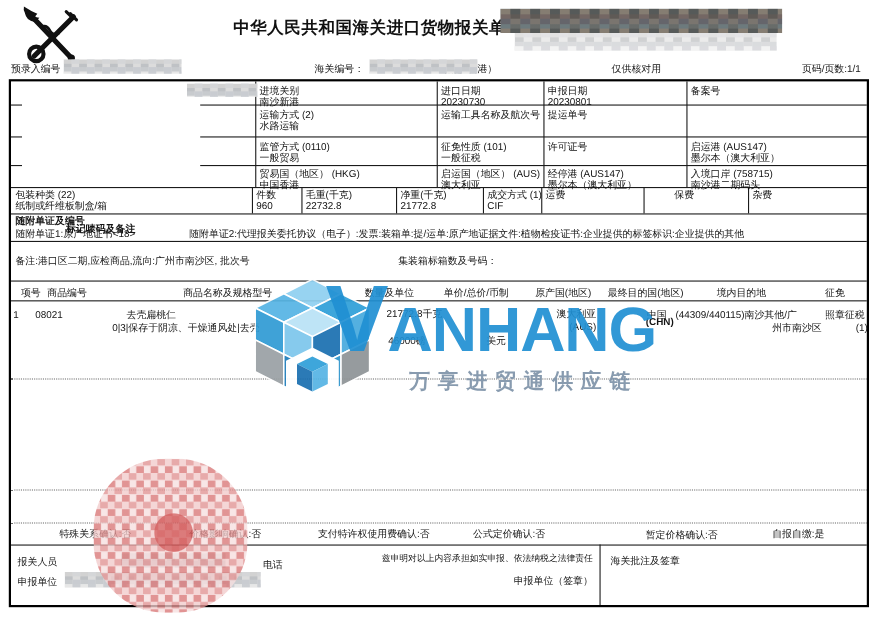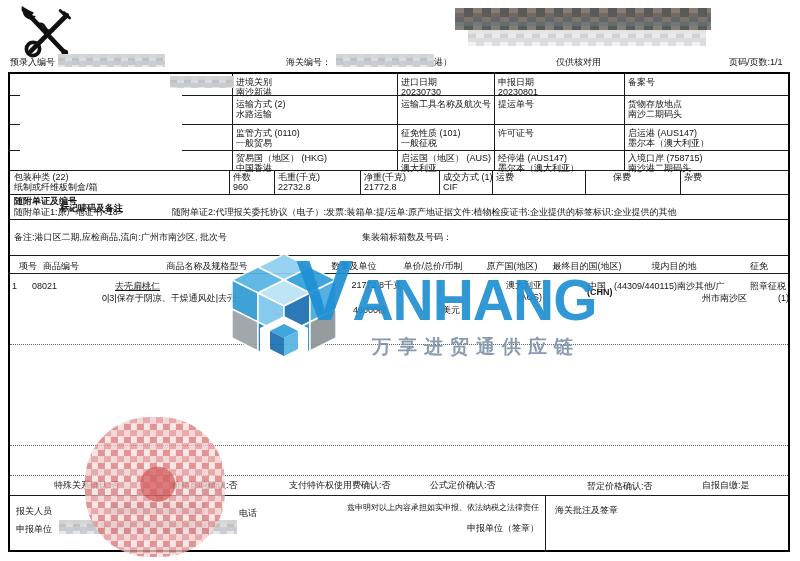--- a/index.html
+++ b/index.html
@@ -59,20 +59,21 @@
     <g stroke="#111" stroke-width="3" stroke-linecap="round">
       <line x1="49" y1="9" x2="55" y2="15"></line>
       <line x1="45" y1="7" x2="50" y2="12"></line>
     </g>
     <path d="M13 14 Q2 10 4 2 Q12 7 17 9 Z" fill="#111"></path>
     <path d="M15 17 Q6 16 5 8 Q13 12 19 13 Z" fill="#111"></path>
     <path d="M20 22 q6 -3 9 3 t9 3" stroke="#111" stroke-width="2.5" fill="none"></path>
     <circle cx="50" cy="52" r="3.5" fill="#111"></circle>
   </svg>
 
+  <div id="title">中华人民共和国海关进口货物报关单</div>
 
   <div class="pix-dark" style="left:455px;top:8px;width:256px;height:22px;"></div>
   <div class="pix-light" style="left:468px;top:30px;width:238px;height:16px;"></div>
 
   <div class="c" style="left:10px;top:57px;">预录入编号：</div>
   <div class="pix-grey" style="left:58px;top:54px;width:107px;height:13px;"></div>
   <div class="c" style="left:286px;top:57px;">海关编号：</div>
   <div class="pix-grey" style="left:336px;top:54px;width:98px;height:13px;"></div>
   <div class="c" style="left:398px;top:57px;">（南沙新港）</div>
   <div class="c" style="left:556px;top:57px;">仅供核对用</div>
@@ -133,24 +134,20 @@
       <div class="val">水路运输</div>
     </div>
     <div class="cell" style="left:391px;top:25px;width:92px;">
       <div class="lab">运输工具名称及航次号</div>
       <div class="val"></div>
     </div>
     <div class="cell" style="left:488px;top:25px;width:122px;">
       <div class="lab">提运单号</div>
       <div class="val"></div>
     </div>
-    <div class="cell" style="left:618px;top:25px;width:156px;">
-      <div class="lab">货物存放地点</div>
-      <div class="val">南沙二期码头</div>
-    </div>
 
     <div class="cell" style="left:226px;top:54px;width:155px;">
       <div class="lab">监管方式 (0110)</div>
       <div class="val">一般贸易</div>
     </div>
     <div class="cell" style="left:391px;top:54px;width:92px;">
       <div class="lab">征免性质 (101)</div>
       <div class="val">一般征税</div>
     </div>
     <div class="cell" style="left:488px;top:54px;width:122px;">
@@ -225,21 +222,21 @@
     <div class="c ctr" style="left:92px;top:187px;width:210px;">商品名称及规格型号</div>
     <div class="c ctr" style="left:294px;top:187px;width:100px;">数量及单位</div>
     <div class="c ctr" style="left:383px;top:187px;width:80px;">单价/总价/币制</div>
     <div class="c ctr" style="left:462px;top:187px;width:80px;">原产国(地区)</div>
     <div class="c ctr" style="left:537px;top:187px;width:80px;">最终目的国(地区)</div>
     <div class="c ctr" style="left:624px;top:187px;width:80px;">境内目的地</div>
     <div class="c ctr" style="left:719px;top:187px;width:60px;">征免</div>
 
     <div class="c" style="left:2px;top:207px;">1</div>
     <div class="c" style="left:22px;top:207px;">08021</div>
-    <div class="c" style="left:105px;top:207px;text-decoration:underline;">去壳扁桃仁</div>
+    <div class="c" style="left:105px;top:207px;">去壳扁桃仁</div>
     <div class="c" style="left:92px;top:219px;">0|3|保存于阴凉、干燥通风处|去壳</div>
     <div class="c rgt" style="left:250px;top:206px;width:142px;">21772.8千克</div>
     <div class="c rgt" style="left:250px;top:231px;width:127px;">46000磅</div>
     <div class="c" style="left:432px;top:231px;">美元</div>
     <div class="c rgt" style="left:440px;top:206px;width:92px;">澳大利亚</div>
     <div class="c rgt" style="left:440px;top:218px;width:92px;">(AUS)</div>
     <div class="c" style="left:578px;top:207px;">中国</div>
     <div class="c" style="left:577px;top:213px;font-weight:bold;">(CHN)</div>
     <div class="c" style="left:604px;top:207px;">(44309/440115)南沙其他/广</div>
     <div class="c rgt" style="left:604px;top:219px;width:133px;">州市南沙区</div>

